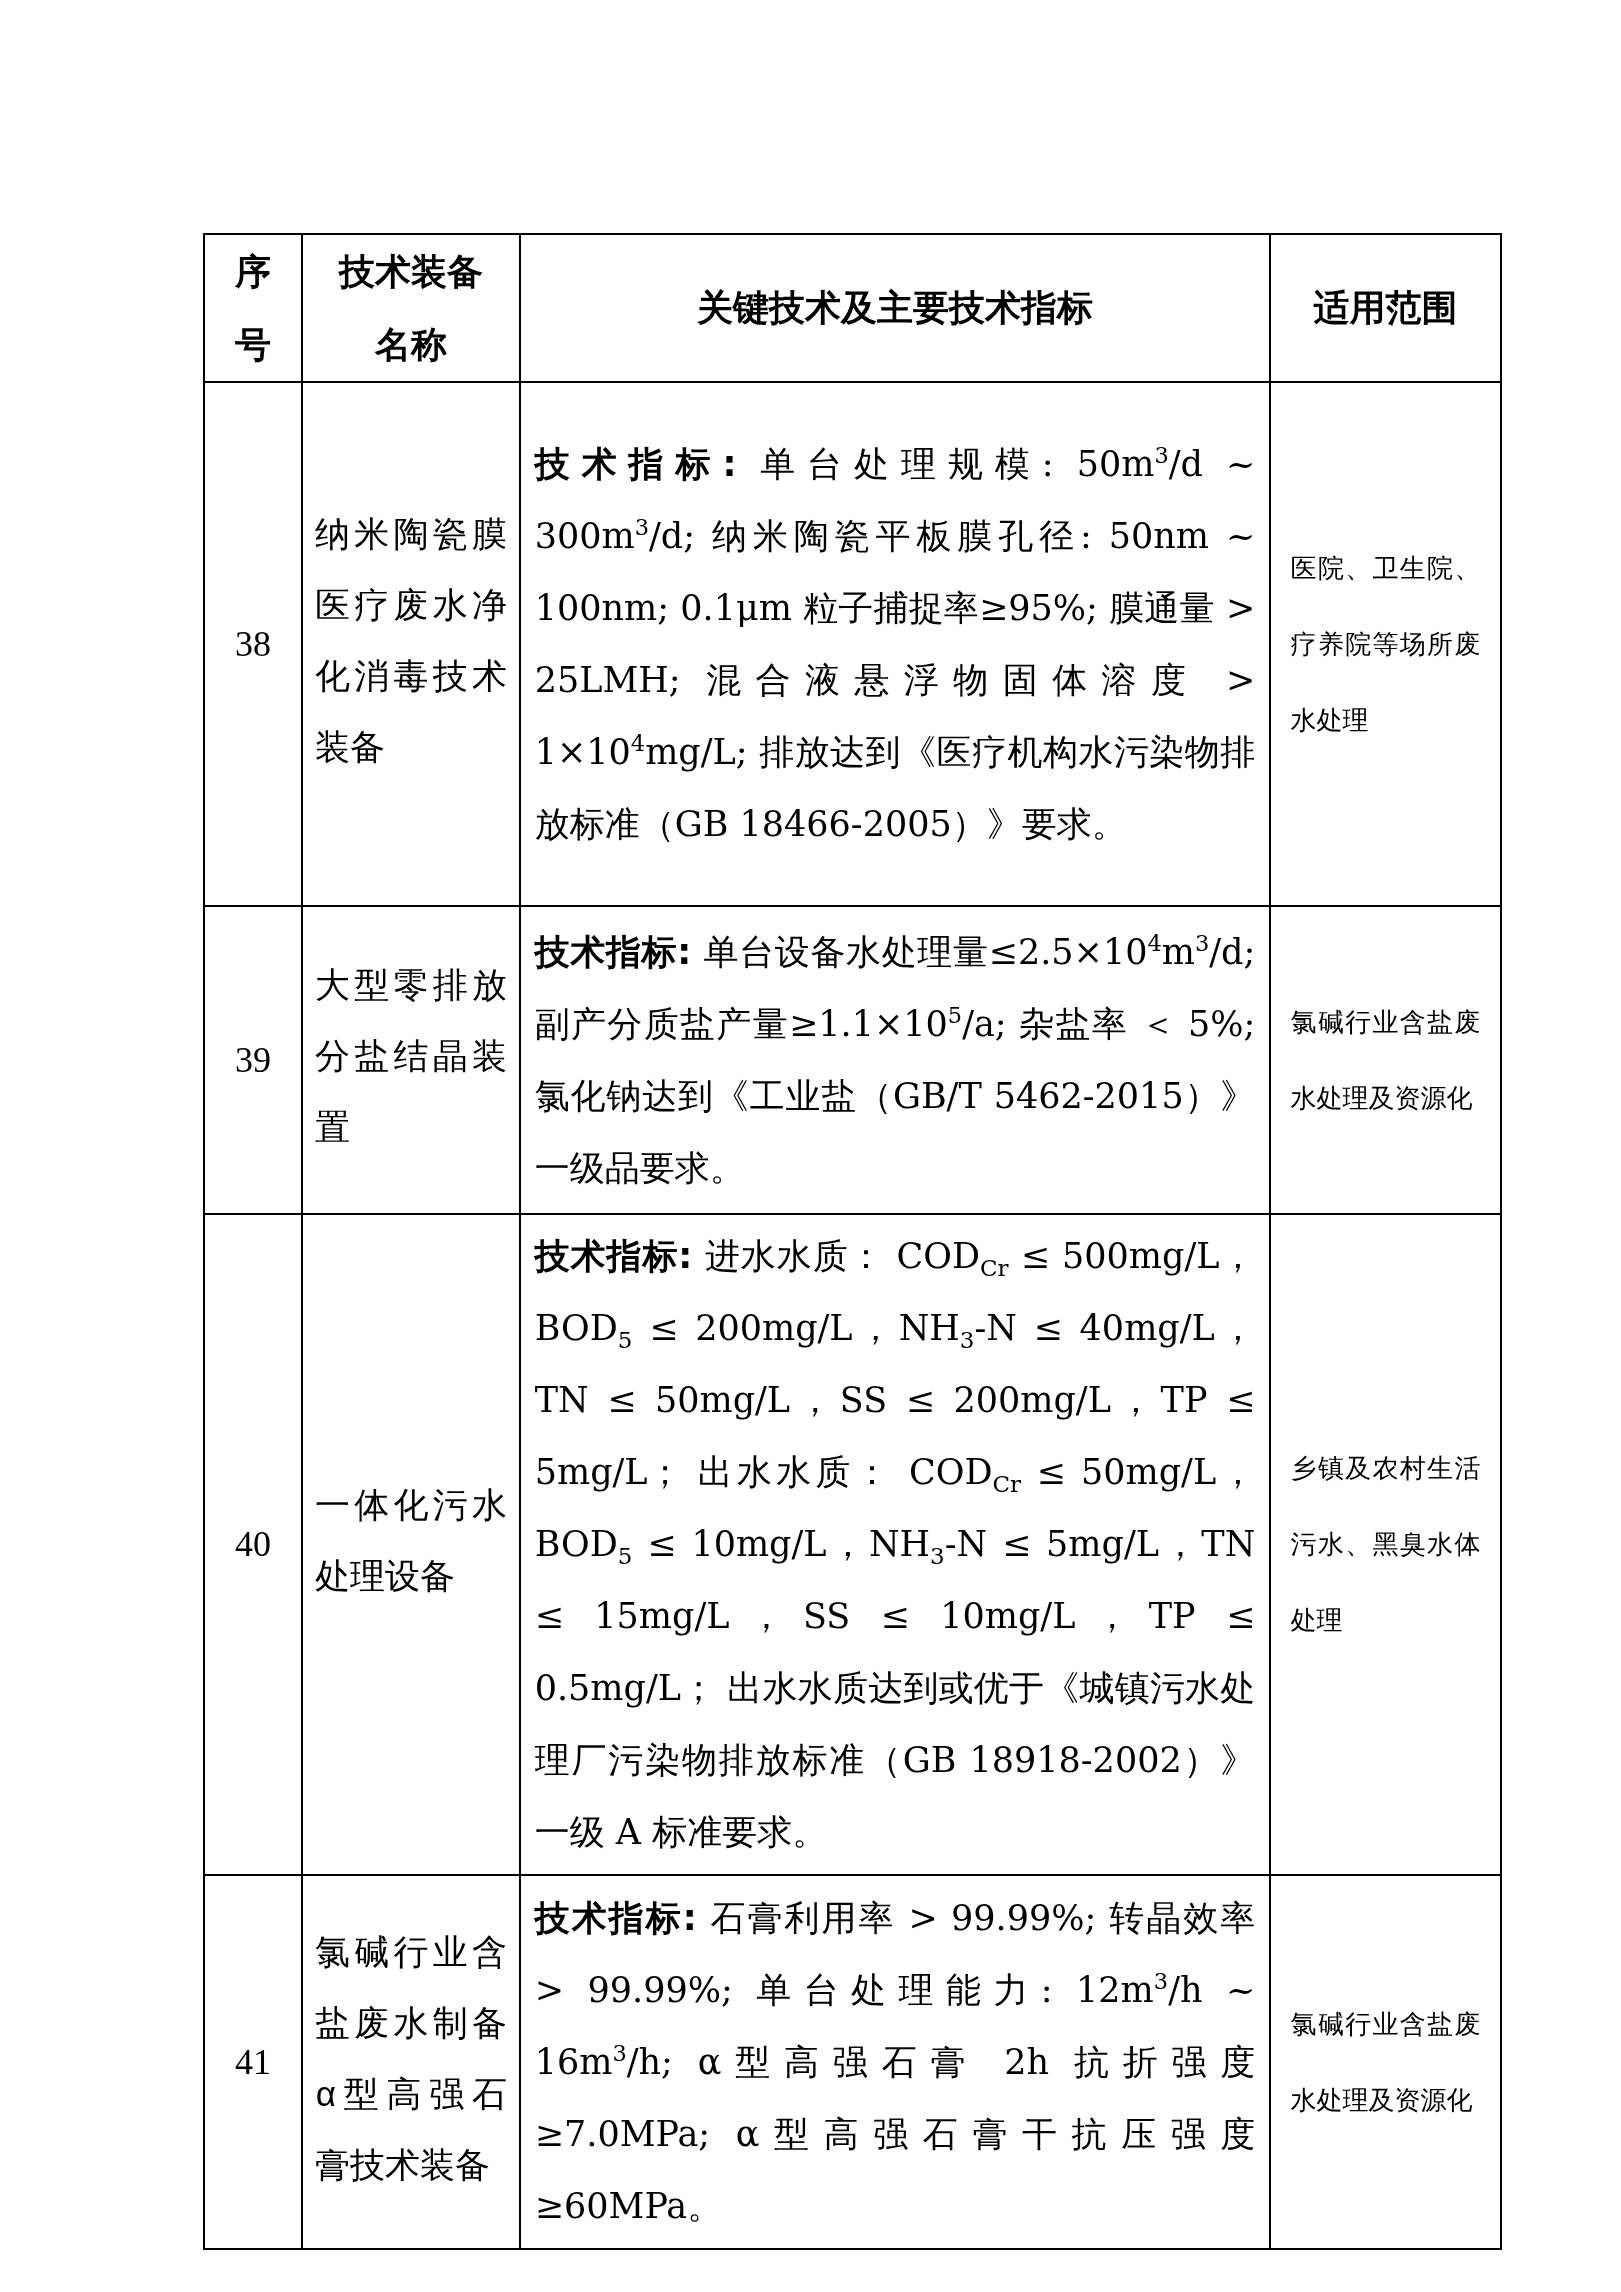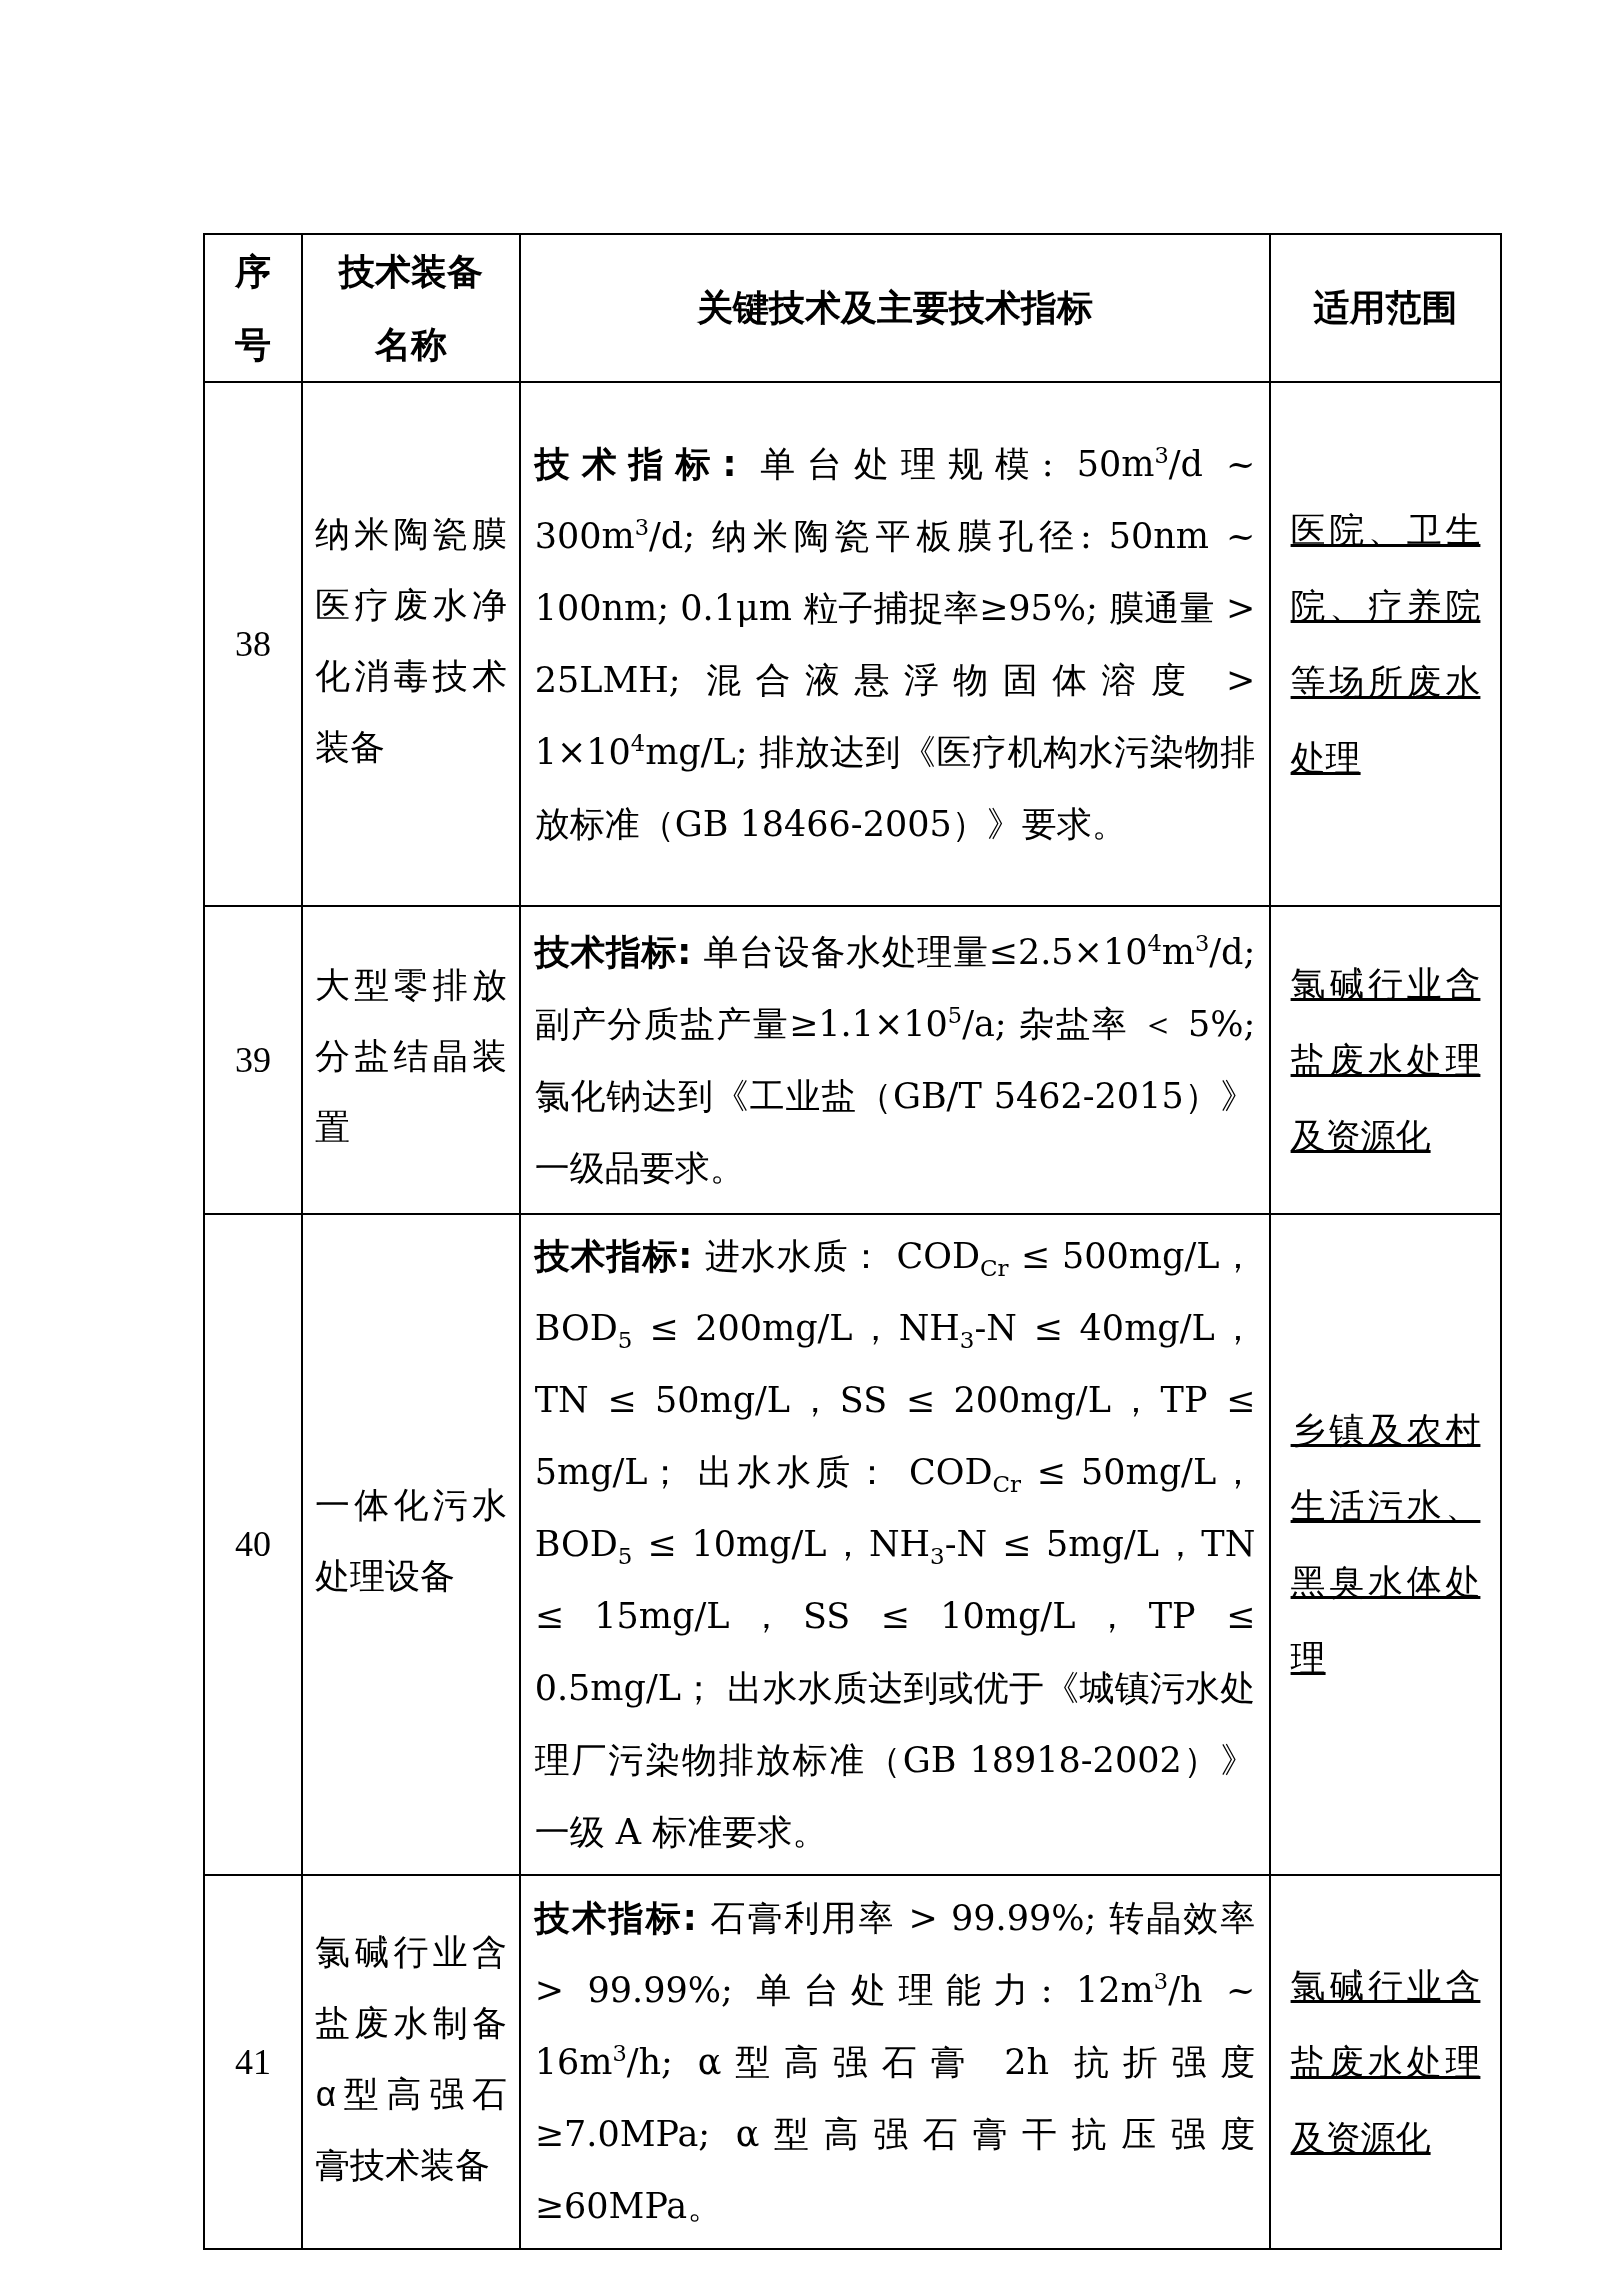--- a/index.html
+++ b/index.html
@@ -32,21 +32,21 @@
 
   .c-no { text-align:center; font-size:36px;font-family:Liberation Serif, serif; }
   .c-name { padding:0 12px; font-size:35px;font-family:Liberation Mono, monospace; }
   .c-name .nm { line-height:71px; text-align:justify; }
   .c-ind { padding:5.9px 13.7px; font-size:35px; }
   .c-ind .ind { line-height:72px; text-align:justify; }
   .ti {
     font-family:"DejaVu Sans","Liberation Sans",sans-serif;
     font-weight:bold; margin-right:11.8px;margin-top:28px;
   }
-  .c-scope { padding:0 19.6px; font-size:35px;text-decoration:underline; }
+  .c-scope { padding:0 19.6px; font-size:26px; }
   .c-scope .sc { line-height:76px; text-align:justify; }
 
   sup { font-size:22.5px; line-height:0; }
   sub { font-size:23px; line-height:0; }
 
   .page-number {
     position:absolute; top:2135px; left:0; width:1621px;
     text-align:center; font-size:31px;
   }
 </style>

